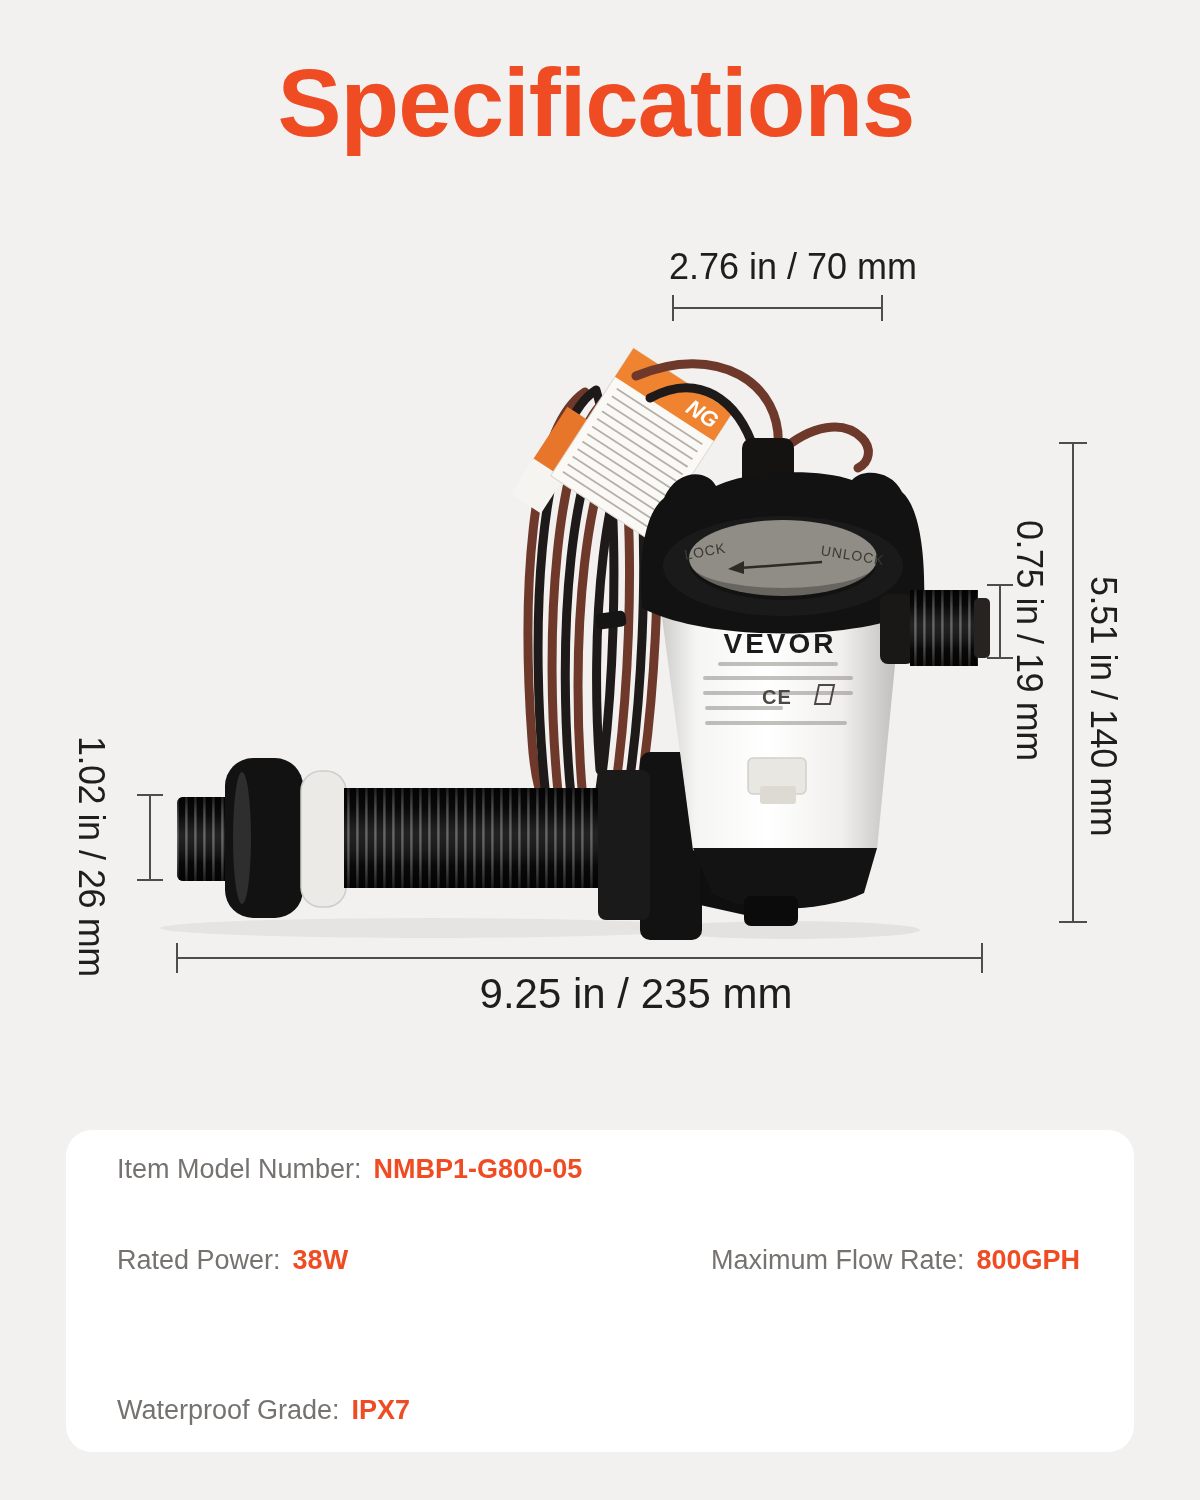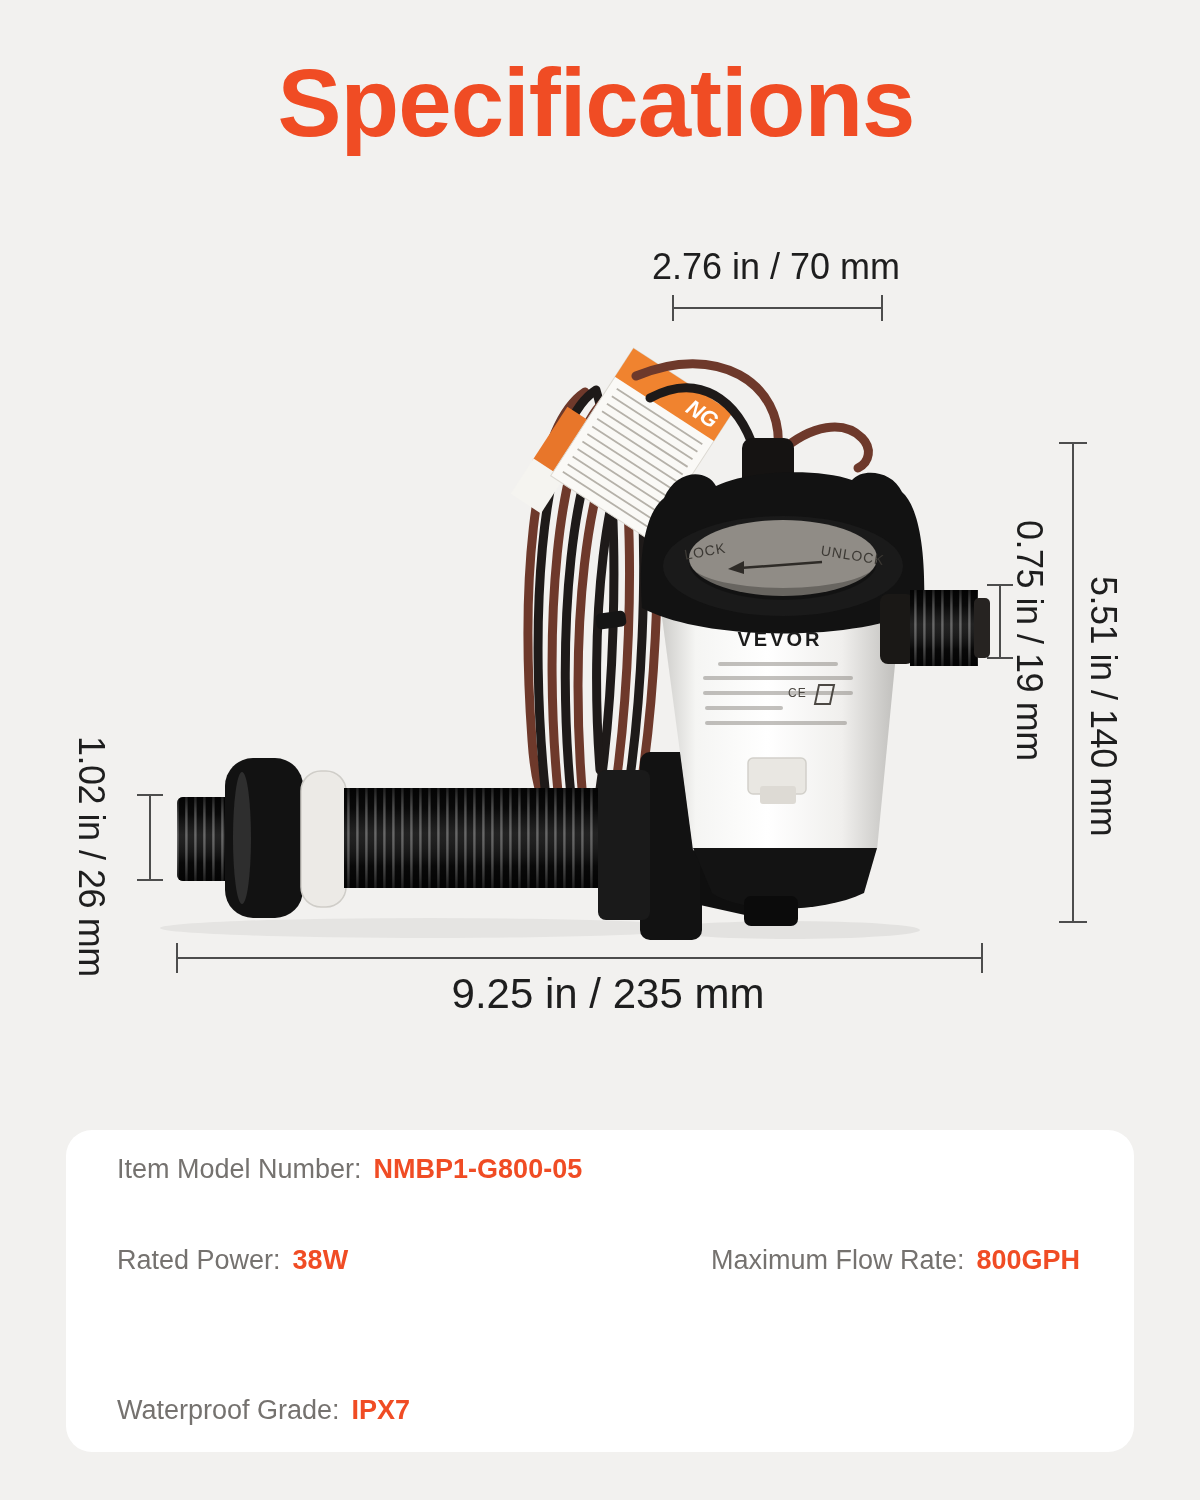--- a/index.html
+++ b/index.html
@@ -6,32 +6,32 @@
   body{background:#e6e5e3;font-family:"Liberation Sans", sans-serif;}
   #canvas{position:relative;width:1200px;height:1500px;margin:0 auto;background:var(--bg,#F2F1EF);overflow:hidden;}
   .abs{position:absolute;}
   
   #title{left:0;top:48px;width:1192px;text-align:center;font-size:96px;font-weight:700;
          letter-spacing:-1px;color:var(--accent,#F04C24);}
   
   .dim{color:#1E1E1E;font-size:36px;white-space:nowrap;}
   .dim.h{text-align:center;}
   .vtext{writing-mode:vertical-rl;letter-spacing:-0.5px;}
-  #dim-top{left:576px;top:246px;width:400px;}
-  #dim-bottom{left:408px;top:970px;width:400px;font-size:42px;}
+  #dim-top{left:593px;top:246px;width:400px;}
+  #dim-bottom{left:436px;top:970px;width:400px;font-size:42px;}
   #dim-outlet{left:1008px;top:520px;}
   #dim-height{left:1082px;top:576px;}
   #dim-inlet{left:70px;top:736px;}
   
   #product-svg{left:0;top:0;}
   
-  #brand-logo{left:698px;top:628px;width:164px;text-align:center;font-size:20px;font-weight:700;
+  #brand-logo{left:698px;top:628px;width:164px;text-align:center;font-size:28px;font-weight:700;
               letter-spacing:3px;color:#1b1b1b;}
   .microbar{height:4px;background:#8f8c86;opacity:.55;border-radius:2px;}
-  #ce-mark{left:788px;top:686px;font-size:12px;font-weight:400;color:#4c4843;letter-spacing:1px;}
+  #ce-mark{left:762px;top:686px;font-size:20px;font-weight:700;color:#4c4843;letter-spacing:1px;}
   #cert-box{left:816px;top:684px;width:13px;height:17px;border:2px solid #4c4843;transform:skewX(-12deg);}
   
   #spec-panel{left:66px;top:1130px;width:1068px;height:322px;background:var(--panel,#fff);border-radius:26px;}
   #spec-rows{position:absolute;left:51px;right:54px;top:24px;bottom:26px;display:flex;
              flex-direction:column;justify-content:space-between;}
   .srow{display:flex;justify-content:space-between;align-items:flex-start;font-size:27px;}
   .cell{white-space:nowrap;}
   .lbl{color:var(--label-gray,#75726F);}
   .val{color:var(--accent,#F04C24);font-weight:700;margin-left:12px;}
 </style>

